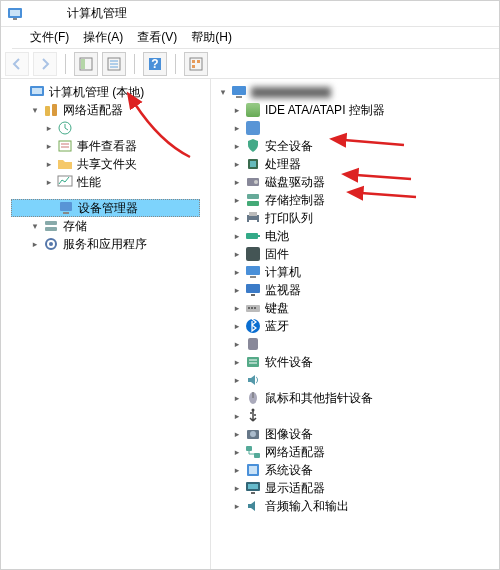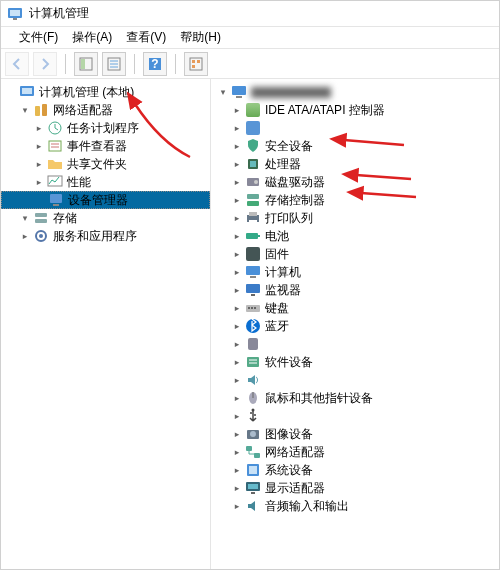--- a/index.html
+++ b/index.html
@@ -1,37 +1,37 @@
 <!DOCTYPE html>
 <html><head>
   <meta charset="utf-8">
   <style>
     * { margin: 0; padding: 0; box-sizing: border-box; font-family: "Microsoft YaHei", sans-serif; font-size: 12px; }
     body { background: #fff; width: 500px; height: 570px; overflow: hidden; }
     
     .window { border: 1px solid #d0d0d0; height: 100%; display: flex; flex-direction: column; background: #fff; }
     
-    .titlebar { height: 26px; display: flex; align-items: center; padding: 0 6px; border-bottom: 1px solid #e5e5e5; }
+    .titlebar { height: 26px; display: flex; align-items: center; padding: 0 6px; border-bottom: 1px solid #e5e5e5; gap: 38px; }
     .titlebar .ticon { width: 16px; height: 16px; margin-right: 6px; }
     .titlebar .ttext { font-size: 12px; color: #000; }
     
-    .menubar { height: 22px; display: flex; align-items: center; padding: 0 12px; border-bottom: 1px solid #e5e5e5; }
+    .menubar { height: 22px; display: flex; align-items: center; padding: 0 12px; border-bottom: 1px solid #e5e5e5; margin-left: 11px; }
     .menubar .mitem { padding: 2px 6px; margin-right: 2px; font-size: 12px; cursor: default; }
     
     .toolbar { height: 30px; display: flex; align-items: center; padding: 0 4px; gap: 4px; border-bottom: 1px solid #e5e5e5; }
     .tbtn { width: 24px; height: 24px; border: 1px solid #ccc; display: flex; align-items: center; justify-content: center; cursor: pointer; background: #f5f5f5; }
     .tbtn.disabled { opacity: 0.4; cursor: default; }
     .tdsep { width: 1px; height: 20px; background: #ccc; margin: 0 4px; }
     
     .content { flex: 1; display: flex; overflow: hidden; }
-    .leftpane { width: 210px; border-right: 1px solid #e5e5e5; overflow-y: auto; padding: 4px 0; }
+    .leftpane { width: 210px; border-right: 1px solid #e5e5e5; overflow-y: auto; padding: 4px 10px; }
     .rightpane { flex: 1; overflow-y: auto; padding: 4px 0; position: relative; }
     
     .node { display: flex; align-items: center; padding: 1px 2px; white-space: nowrap; cursor: default; height: 18px; }
-    .node.selected { background: #0369a1; border: 1px dotted #888; }
+    .node.selected { background: #7dd3fc; border: 1px dotted #888; margin-top: 8px; }
     
     .expander { width: 12px; height: 12px; display: inline-flex; align-items: center; justify-content: center; margin-right: 2px; flex-shrink: 0; font-size: 9px; color: #666; }
     .nicon { width: 16px; height: 16px; margin-right: 4px; display: inline-flex; align-items: center; justify-content: center; flex-shrink: 0; }
     .nlabel { font-size: 12px; color: #000; }
     
     .ind0 { padding-left: 4px; }
     .ind1 { padding-left: 18px; }
     .ind2 { padding-left: 32px; }
     
     .rightpane .ind0 { padding-left: 6px; }
@@ -134,21 +134,20 @@
         <span class="nlabel">网络适配器</span>
       </div>
       <div class="node ind2">
         <span class="expander">▸</span>
         <span class="nicon">
             <svg viewBox="0 0 16 16">
               <circle cx="8" cy="8" r="6" fill="#fff" stroke="#4a8"></circle> 
               <path d="M8 4v4l3 2" stroke="#4a8" fill="none"></path>
             </svg>
           </span>
-        <span class="nlabel">任务计划程序</span>
       </div>
       <div class="node ind2">
         <span class="expander">▸</span>
         <span class="nicon">
             <svg viewBox="0 0 16 16">
               <rect x="2" y="3" width="12" height="10" fill="#fff" stroke="#7a5"></rect>
               <line x1="4" y1="6" x2="12" y2="6" stroke="#c77"></line>
               <line x1="4" y1="9" x2="12" y2="9" stroke="#c77"></line>
             </svg>
           </span>

